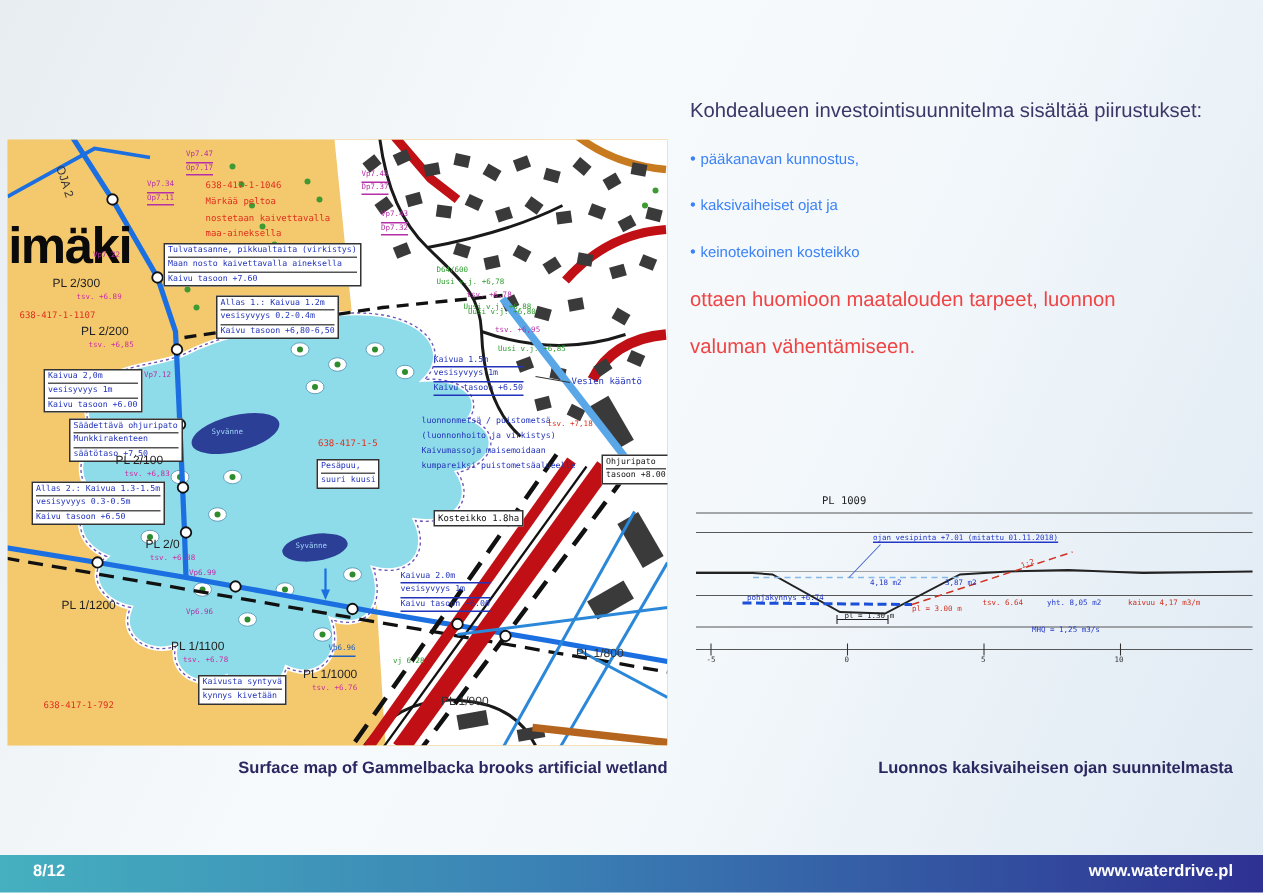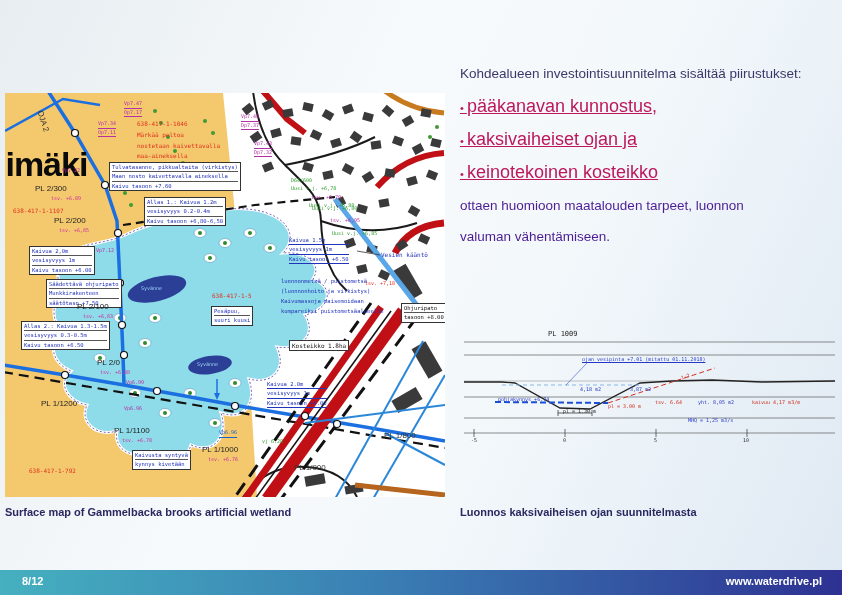--- a/index.html
+++ b/index.html
@@ -6,40 +6,40 @@
   body{width:842px;height:595px;overflow:hidden;position:relative;
        font-family:"Liberation Sans",sans-serif;
        background:linear-gradient(115deg,#e7edf1 0%,#f7fafc 38%,#f3f8fb 60%,#dfe9f3 100%);}
   .abs{position:absolute;}
 
   
   #right-col{left:460px;top:42px;width:358px;}
   #slide-title{font-size:21px;font-weight:bold;color:#2b2760;line-height:30px;width:345px;}
   #intro{font-size:13.5px;color:#3c3768;margin-top:17px;line-height:30px;}
   #bullet-list{list-style:none;margin:2px 0 0 0;padding:0;}
-  #bullet-list li{font-size:18px;color:#be185d;line-height:31px;text-decoration:underline;}
+  #bullet-list li{font-size:10px;color:#3b82f6;line-height:31px;}
   #bullet-list li::before{content:"• ";font-size:11px;}
-  #outro div{font-size:13.5px;color:#4c1d95;line-height:31px;}
+  #outro div{font-size:13.5px;color:#ef4444;line-height:31px;}
 
   
   #map-fig{left:5px;top:93px;width:440px;height:404px;overflow:hidden;background:#f4c96e;}
   #xs-fig{left:462px;top:325px;width:375px;height:148px;}
   #map-fig svg,#xs-fig svg{position:absolute;left:0;top:0;}
 
   
   .lbl{position:absolute;font-family:"DejaVu Sans Mono",monospace;line-height:1.5;
        white-space:nowrap;transform-origin:left top;}
   .lbl.sans{font-family:"Liberation Sans",sans-serif;}
   .lbl.box{background:#fff;border:1px solid #333;padding:0 2px;}
   .lbl.box > div + div{border-top:1px solid #555;}
   .lbl.ruled > div{border-bottom:1px solid currentColor;}
   .lbl.big{font-weight:bold;letter-spacing:-1px;font-family:"Liberation Sans",sans-serif;}
 
   
-  .caption{top:505px;text-align:left;color:#2b2760;font-size:11px;font-weight:bold;line-height:15px;}
+  .caption{top:505px;text-align:right;color:#2b2760;font-size:11px;font-weight:bold;line-height:15px;}
   #caption-left{left:5px;width:440px;}
   #caption-right{left:460px;width:362px;}
 
   
   #footer{left:0;top:570px;width:842px;height:25px;
           background:linear-gradient(90deg,#45b0bf 0%,#3a7fb4 45%,#2e3192 100%);
           color:#ffffff;font-size:11px;font-weight:bold;}
   #footer-page{left:22px;top:5px;}
   #footer-site{right:20px;top:5px;font-weight:bold;}
 </style>
@@ -410,21 +410,21 @@
       <div class="lbl" style="left: 257px; top: 345px; font-size: 5px; color: rgb(47, 158, 47);">
         <div>vj 6.28</div>
       </div>
     </div>
 </div>
 
 <div class="abs" id="right-col">
   <div id="intro">Kohdealueen investointisuunnitelma sisältää piirustukset:</div>
   <ul id="bullet-list">
       <li>pääkanavan kunnostus,</li>
-      <li>kaksivaiheiset ojan ja</li>
+      <li>kaksivaiheiset ojat ja</li>
       <li>keinotekoinen kosteikko</li>
     </ul>
   <div id="outro">
       <div>ottaen huomioon maatalouden tarpeet, luonnon</div>
       <div>valuman vähentämiseen.</div>
     </div>
 </div>
 
 <div class="abs" id="xs-fig">
   <svg width="375" height="148" viewBox="0 0 375 148">

